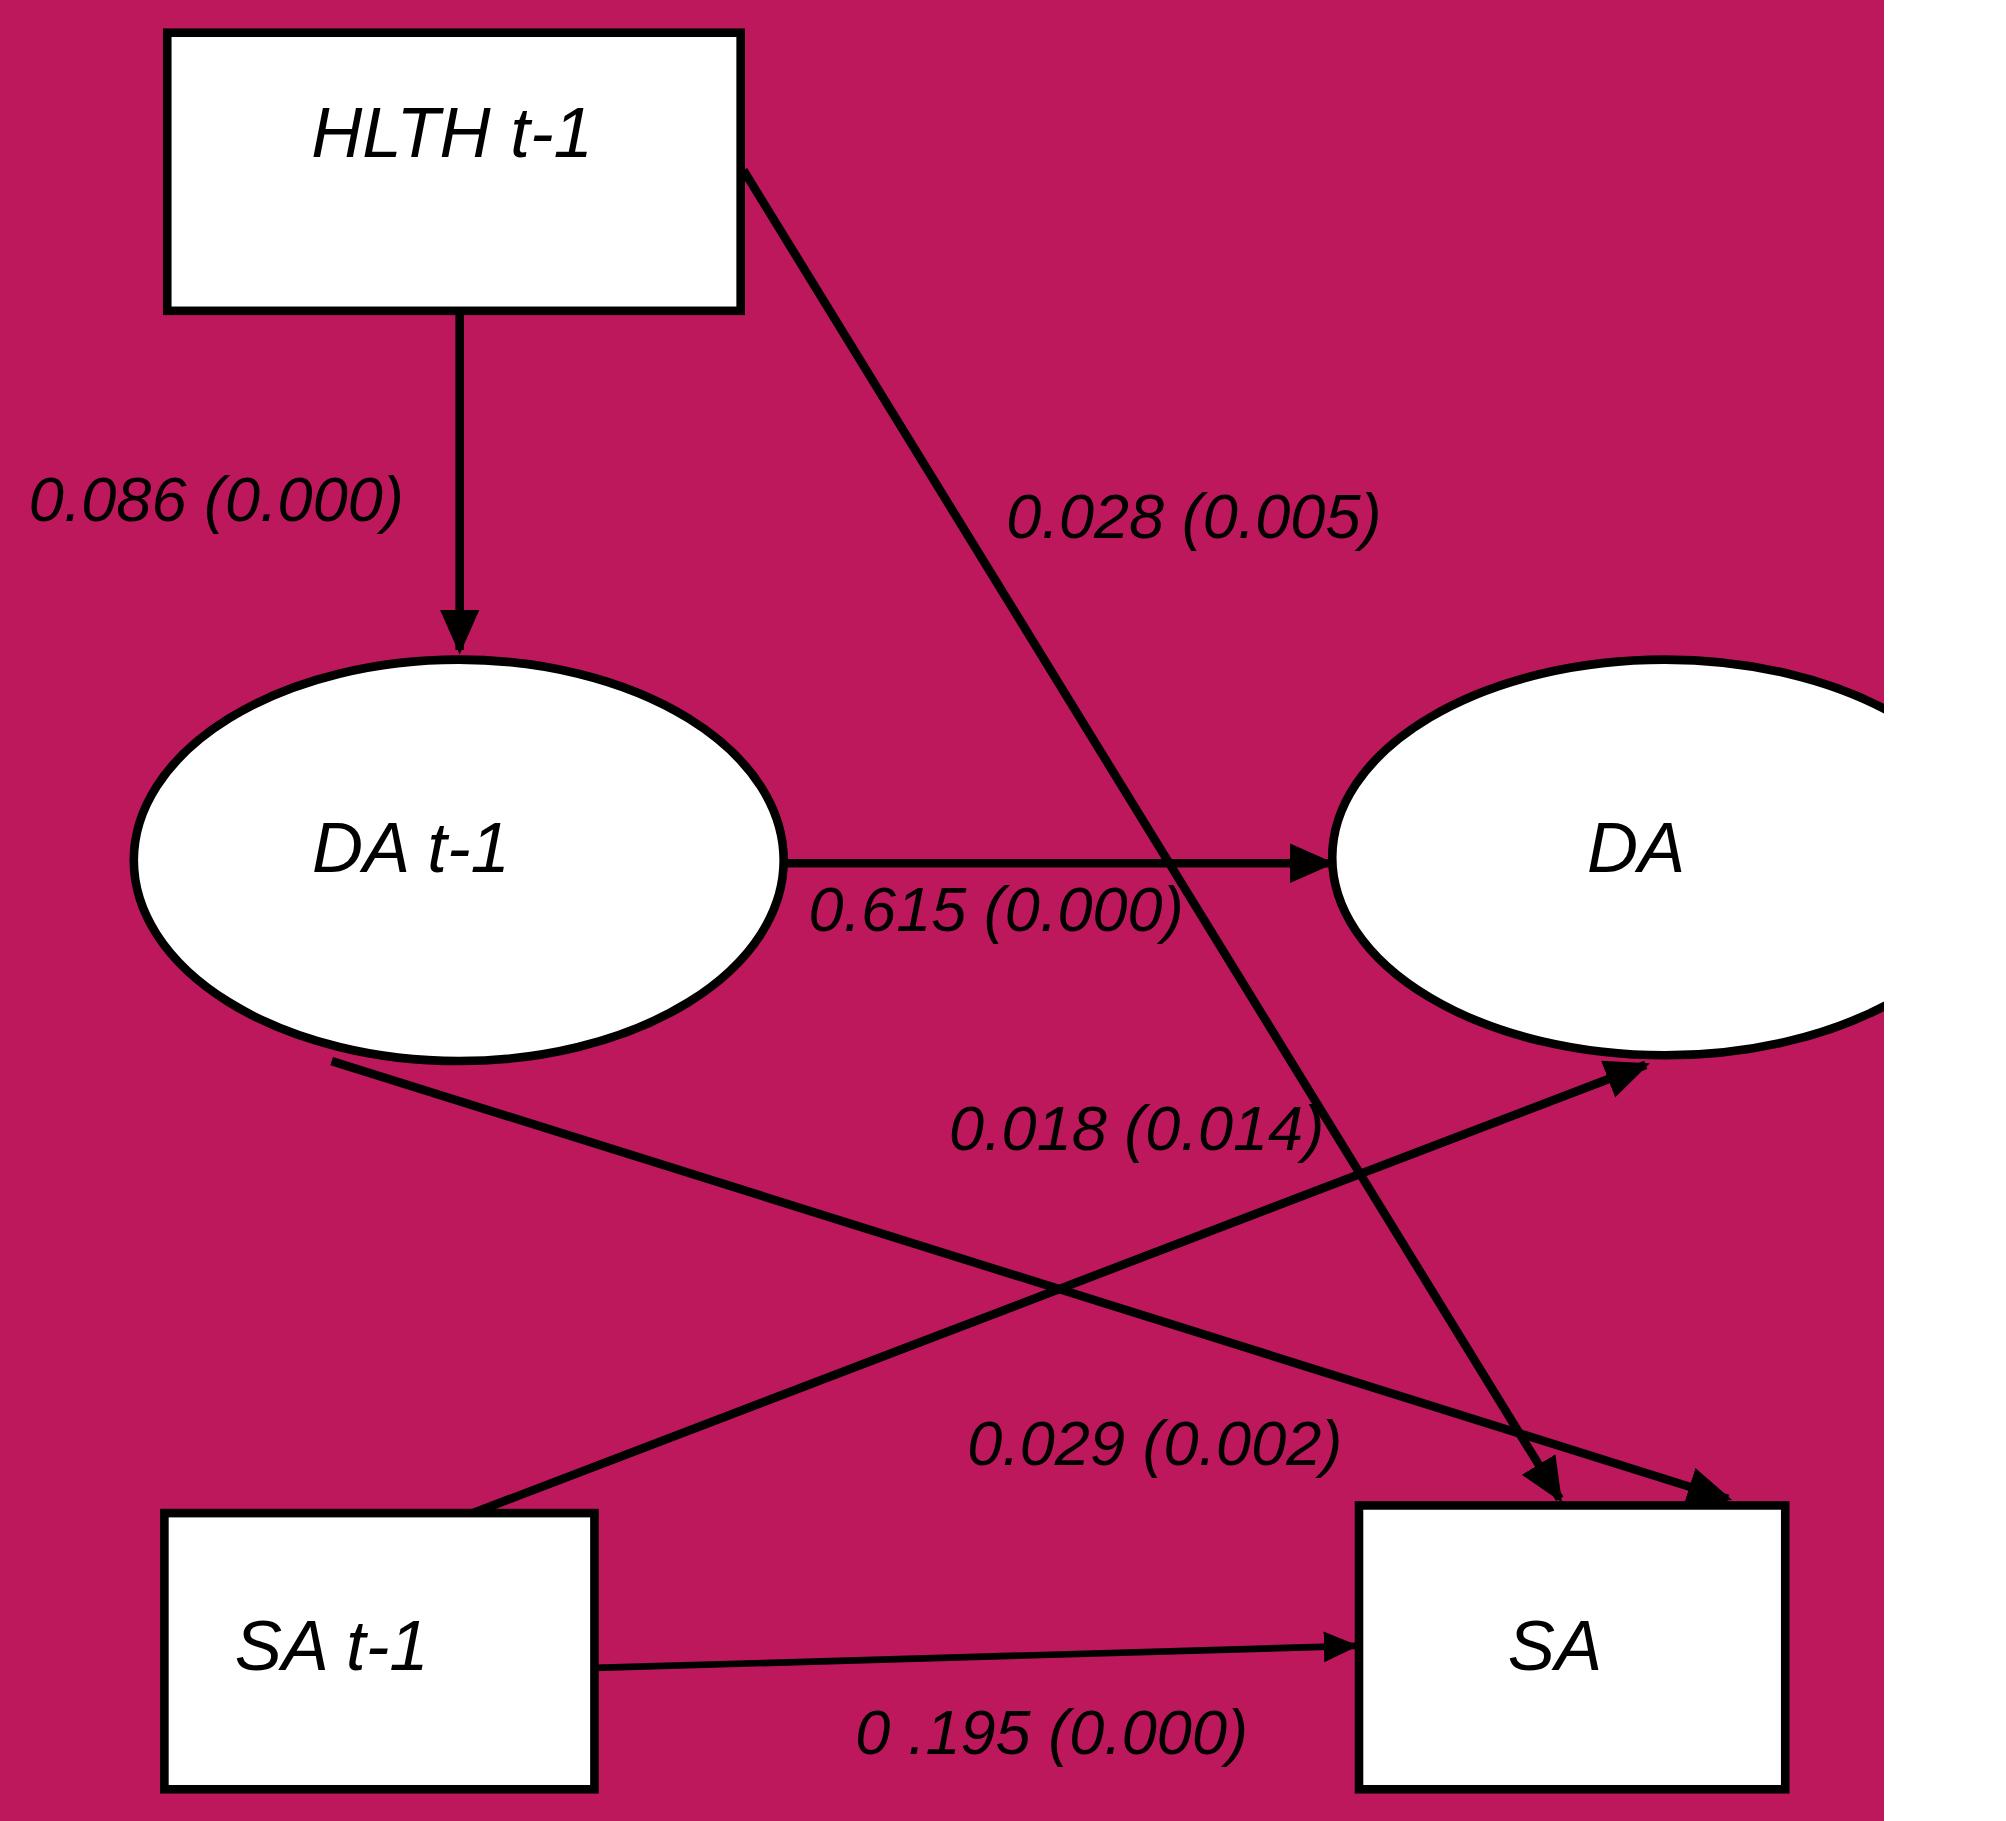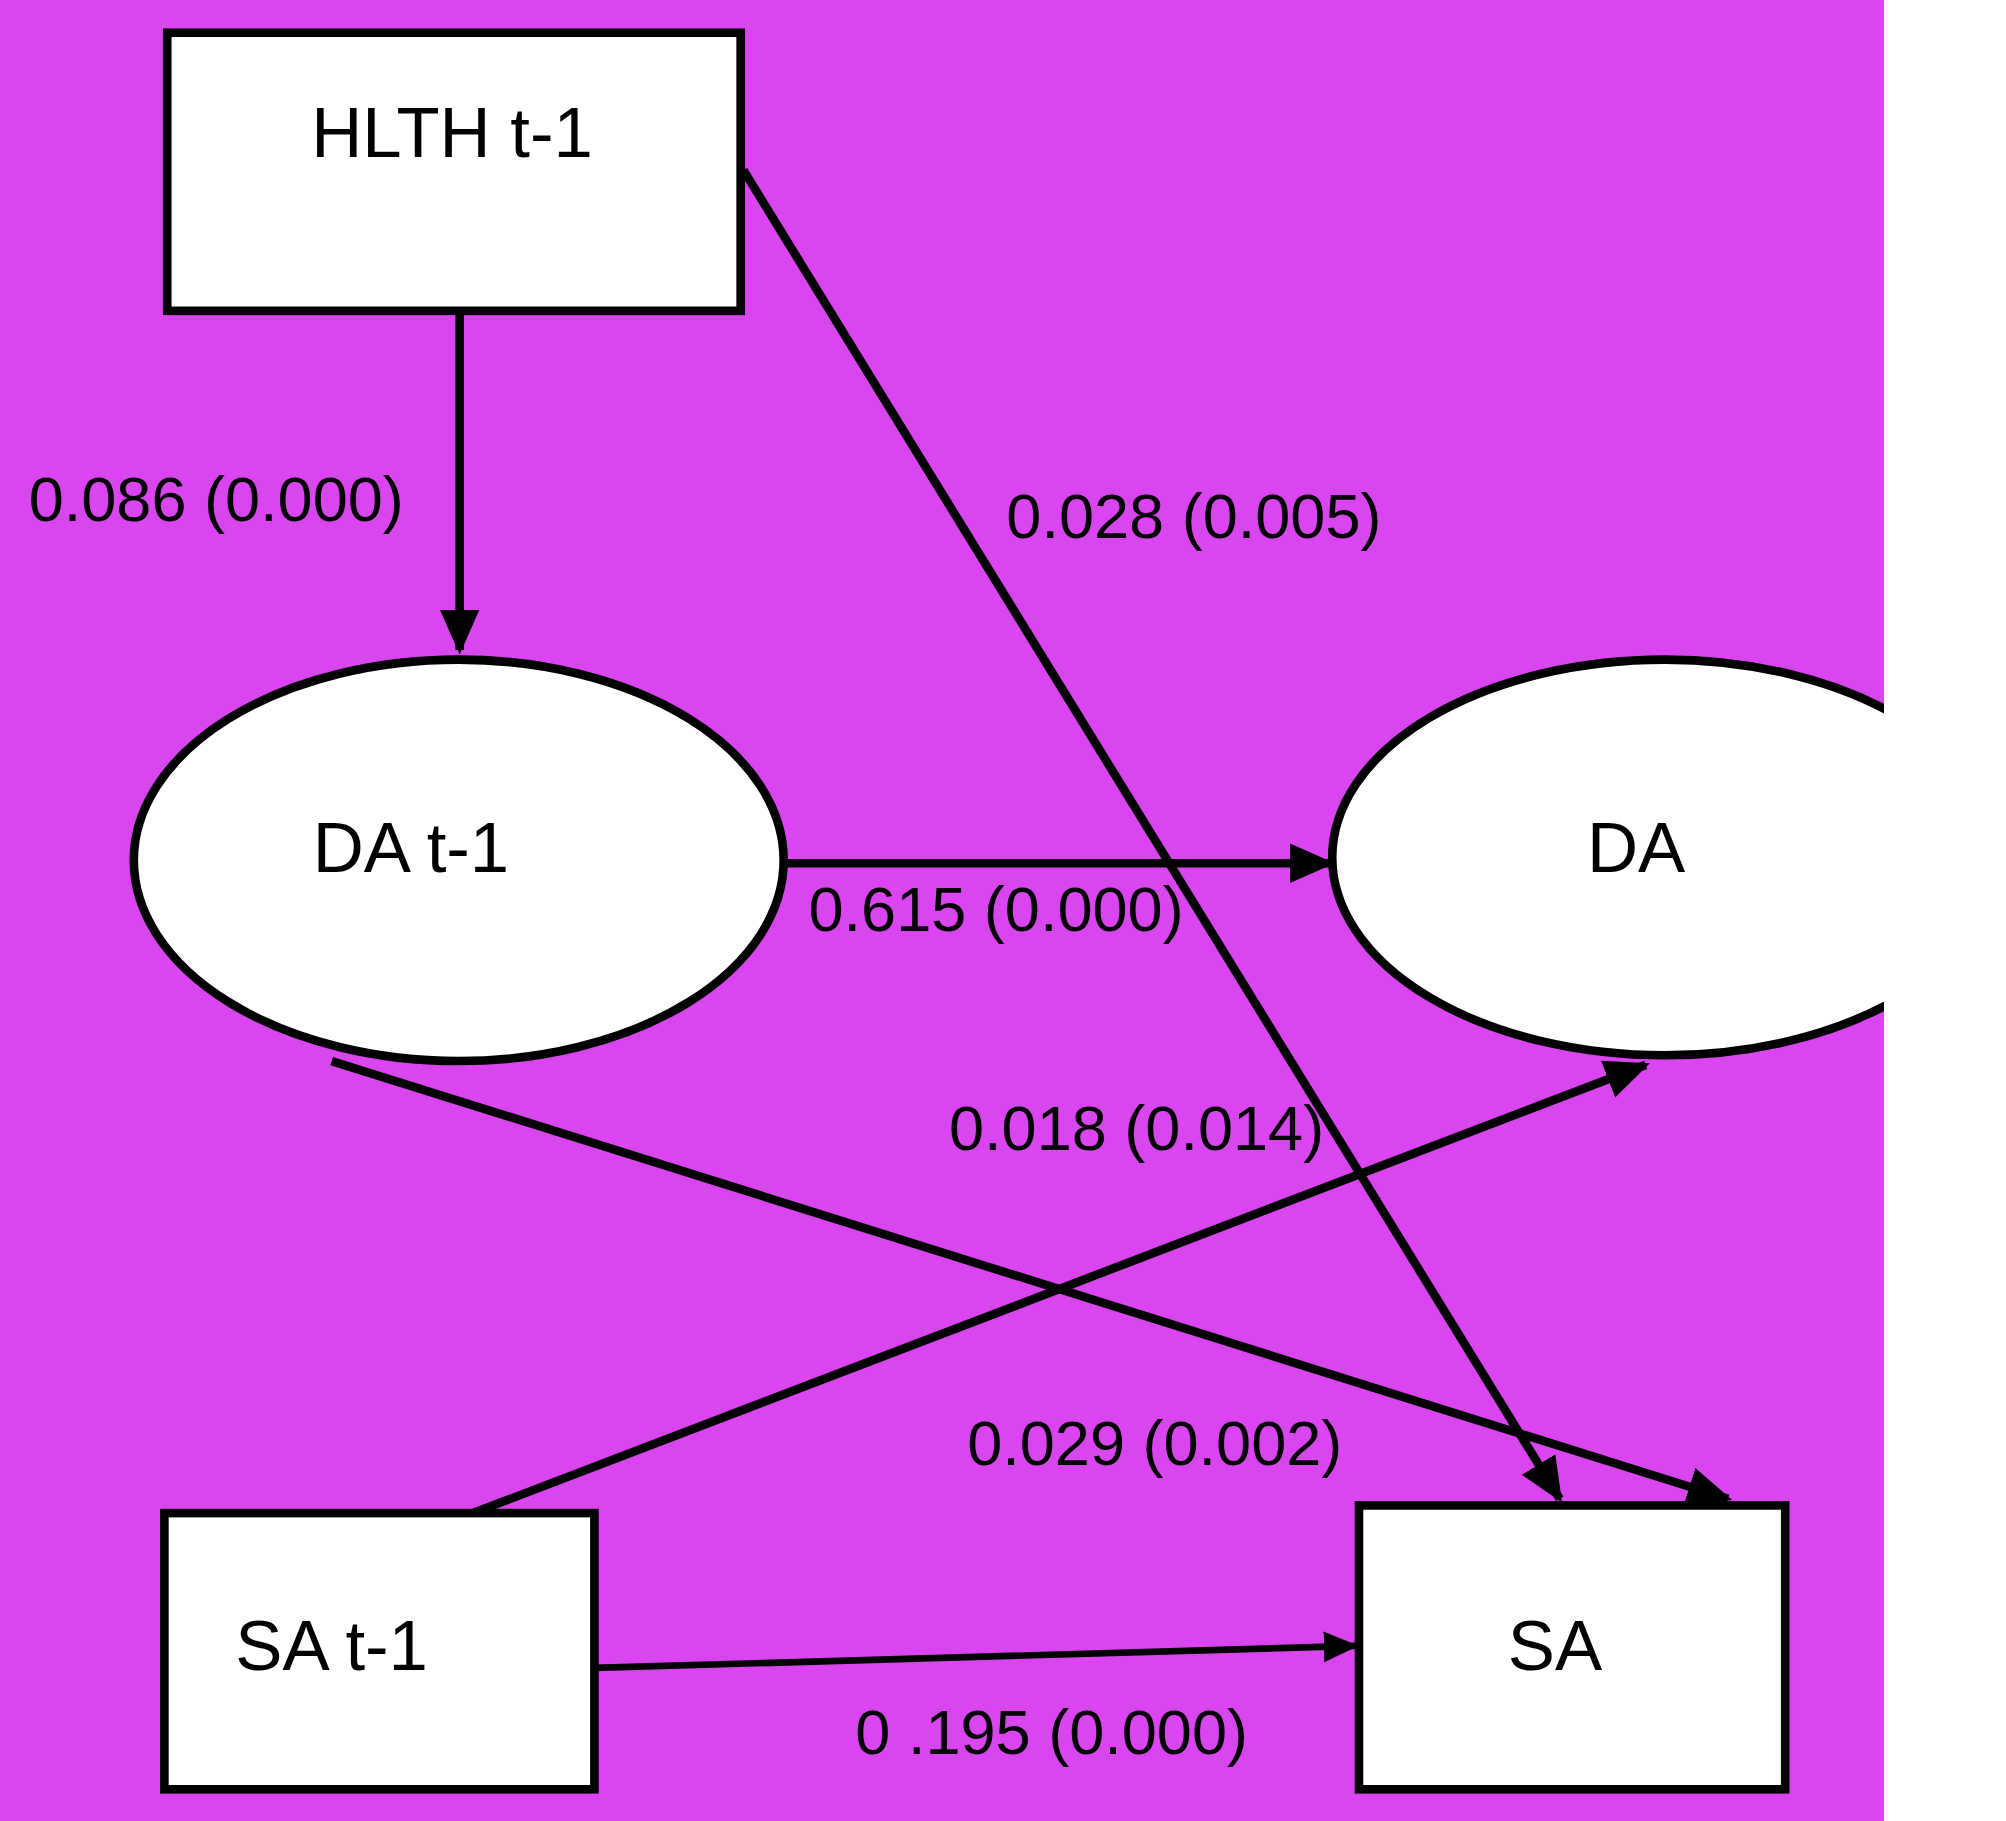--- a/index.html
+++ b/index.html
@@ -4,23 +4,24 @@
 <style>
   html, body {
     margin: 0;
     padding: 0;
     background: #ffffff;
   }
   #canvas {
     position: relative;
     width: 1884px;
     height: 1822px;
-    background: #d946ef;
+    background: #be185d;
     overflow: hidden;
     font-family: "Liberation Sans", sans-serif;
+    font-style: italic;
   }
   #diagram-svg {
     position: absolute;
     left: 0;
     top: 0;
     width: 2006px;
     height: 1822px;
   }
   .node-label {
     font-family: "Liberation Sans", sans-serif;

